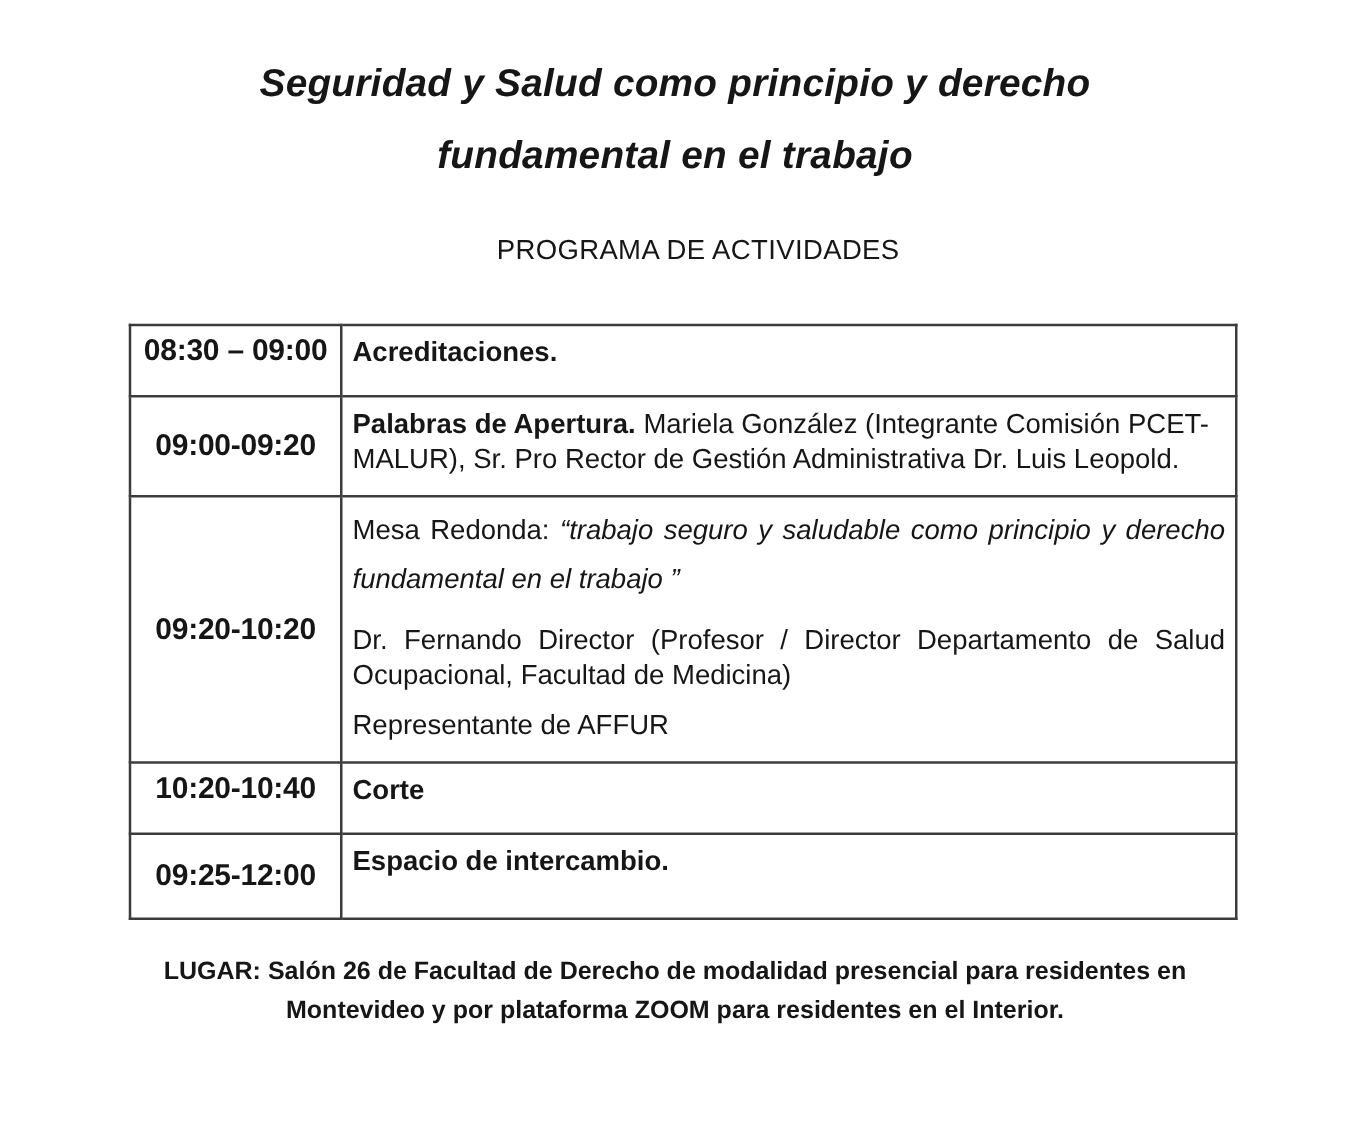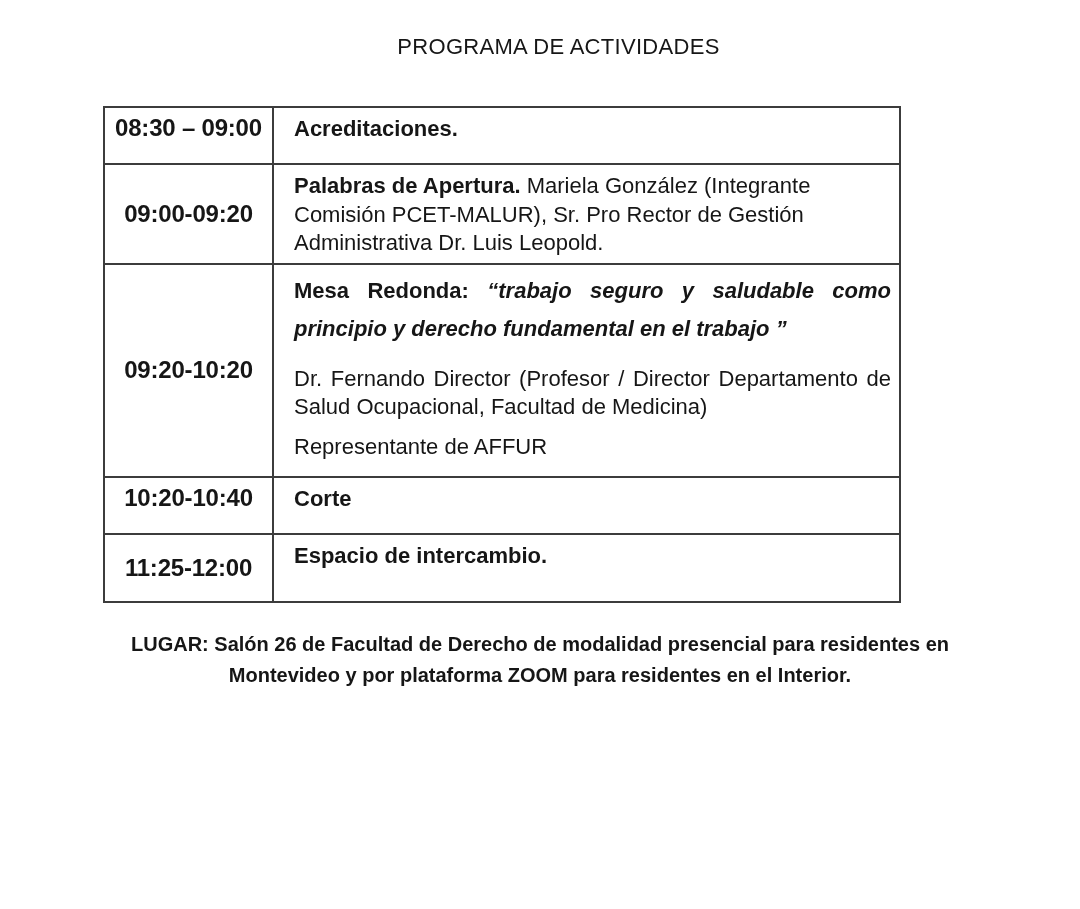--- a/index.html
+++ b/index.html
@@ -31,48 +31,48 @@
     font-size: 22px;
     font-weight: normal;
     line-height: 1.2;
     letter-spacing: 0.3px;
     margin-left: 37px;
   }
 
   table.schedule {
     border-collapse: collapse;
     margin: 46px 0 0 103px;
-    width: 798px;
+    width: 887px;
     table-layout: fixed;
   }
   table.schedule td {
     border: 2px solid #3c3c3c;
   }
   col.c-time { width: 169px; }
 
   td.time {
     font-weight: bold;
     font-size: 24px;
     text-align: center;
     vertical-align: middle;
     padding: 4px 2px;
     letter-spacing: -0.2px;
   }
   td.time.vtop { vertical-align: top; padding-top: 6px; }
 
   td.act {
     font-size: 22px;
     vertical-align: top;
-    padding: 7px 8px 6px 20px;
+    padding: 7px 8px 6px 8px;
     line-height: 1.28;
   }
   td.act p { margin: 0; }
   .b { font-weight: bold; }
   .mesa {
-    font-weight: bold;
+    font-weight: normal;
     line-height: 1.75;
     text-align: justify;
     margin: 0 0 16px 0 !important;
   }
   .mesa .q { font-style: italic; }
   .speaker {
     text-align: justify;
     margin: 0 0 12px 0 !important;
   }
 
@@ -90,20 +90,24 @@
     font-size: 20px;
     line-height: 1.55;
   }
   .place .line { display: block; }
 </style>
 </head>
 <body>
 
 <div class="doc">
 
+  <h1 class="title">
+    <span class="line">Seguridad y Salud como principio y derecho</span>
+    <span class="line">fundamental en el trabajo</span>
+  </h1>
 
   <div class="subtitle">PROGRAMA DE ACTIVIDADES</div>
 
   <table class="schedule">
     <colgroup>
         <col class="c-time">
         <col class="c-act">
       </colgroup>
     <tbody>
 
@@ -132,21 +136,21 @@
 
       <tr class="r3">
         <td class="time vtop">10:20-10:40</td>
         <td class="act">
           <p class="b">Corte</p>
         </td>
       </tr>
 
 
       <tr class="r5">
-        <td class="time">11:25-12:00</td>
+        <td class="time">09:25-12:00</td>
         <td class="act">
           <p class="b">Espacio de intercambio.</p>
         </td>
       </tr>
 
     </tbody>
   </table>
 
   <div class="place">
     <span class="line">LUGAR: Salón 26 de Facultad de Derecho de modalidad presencial para residentes en</span>

